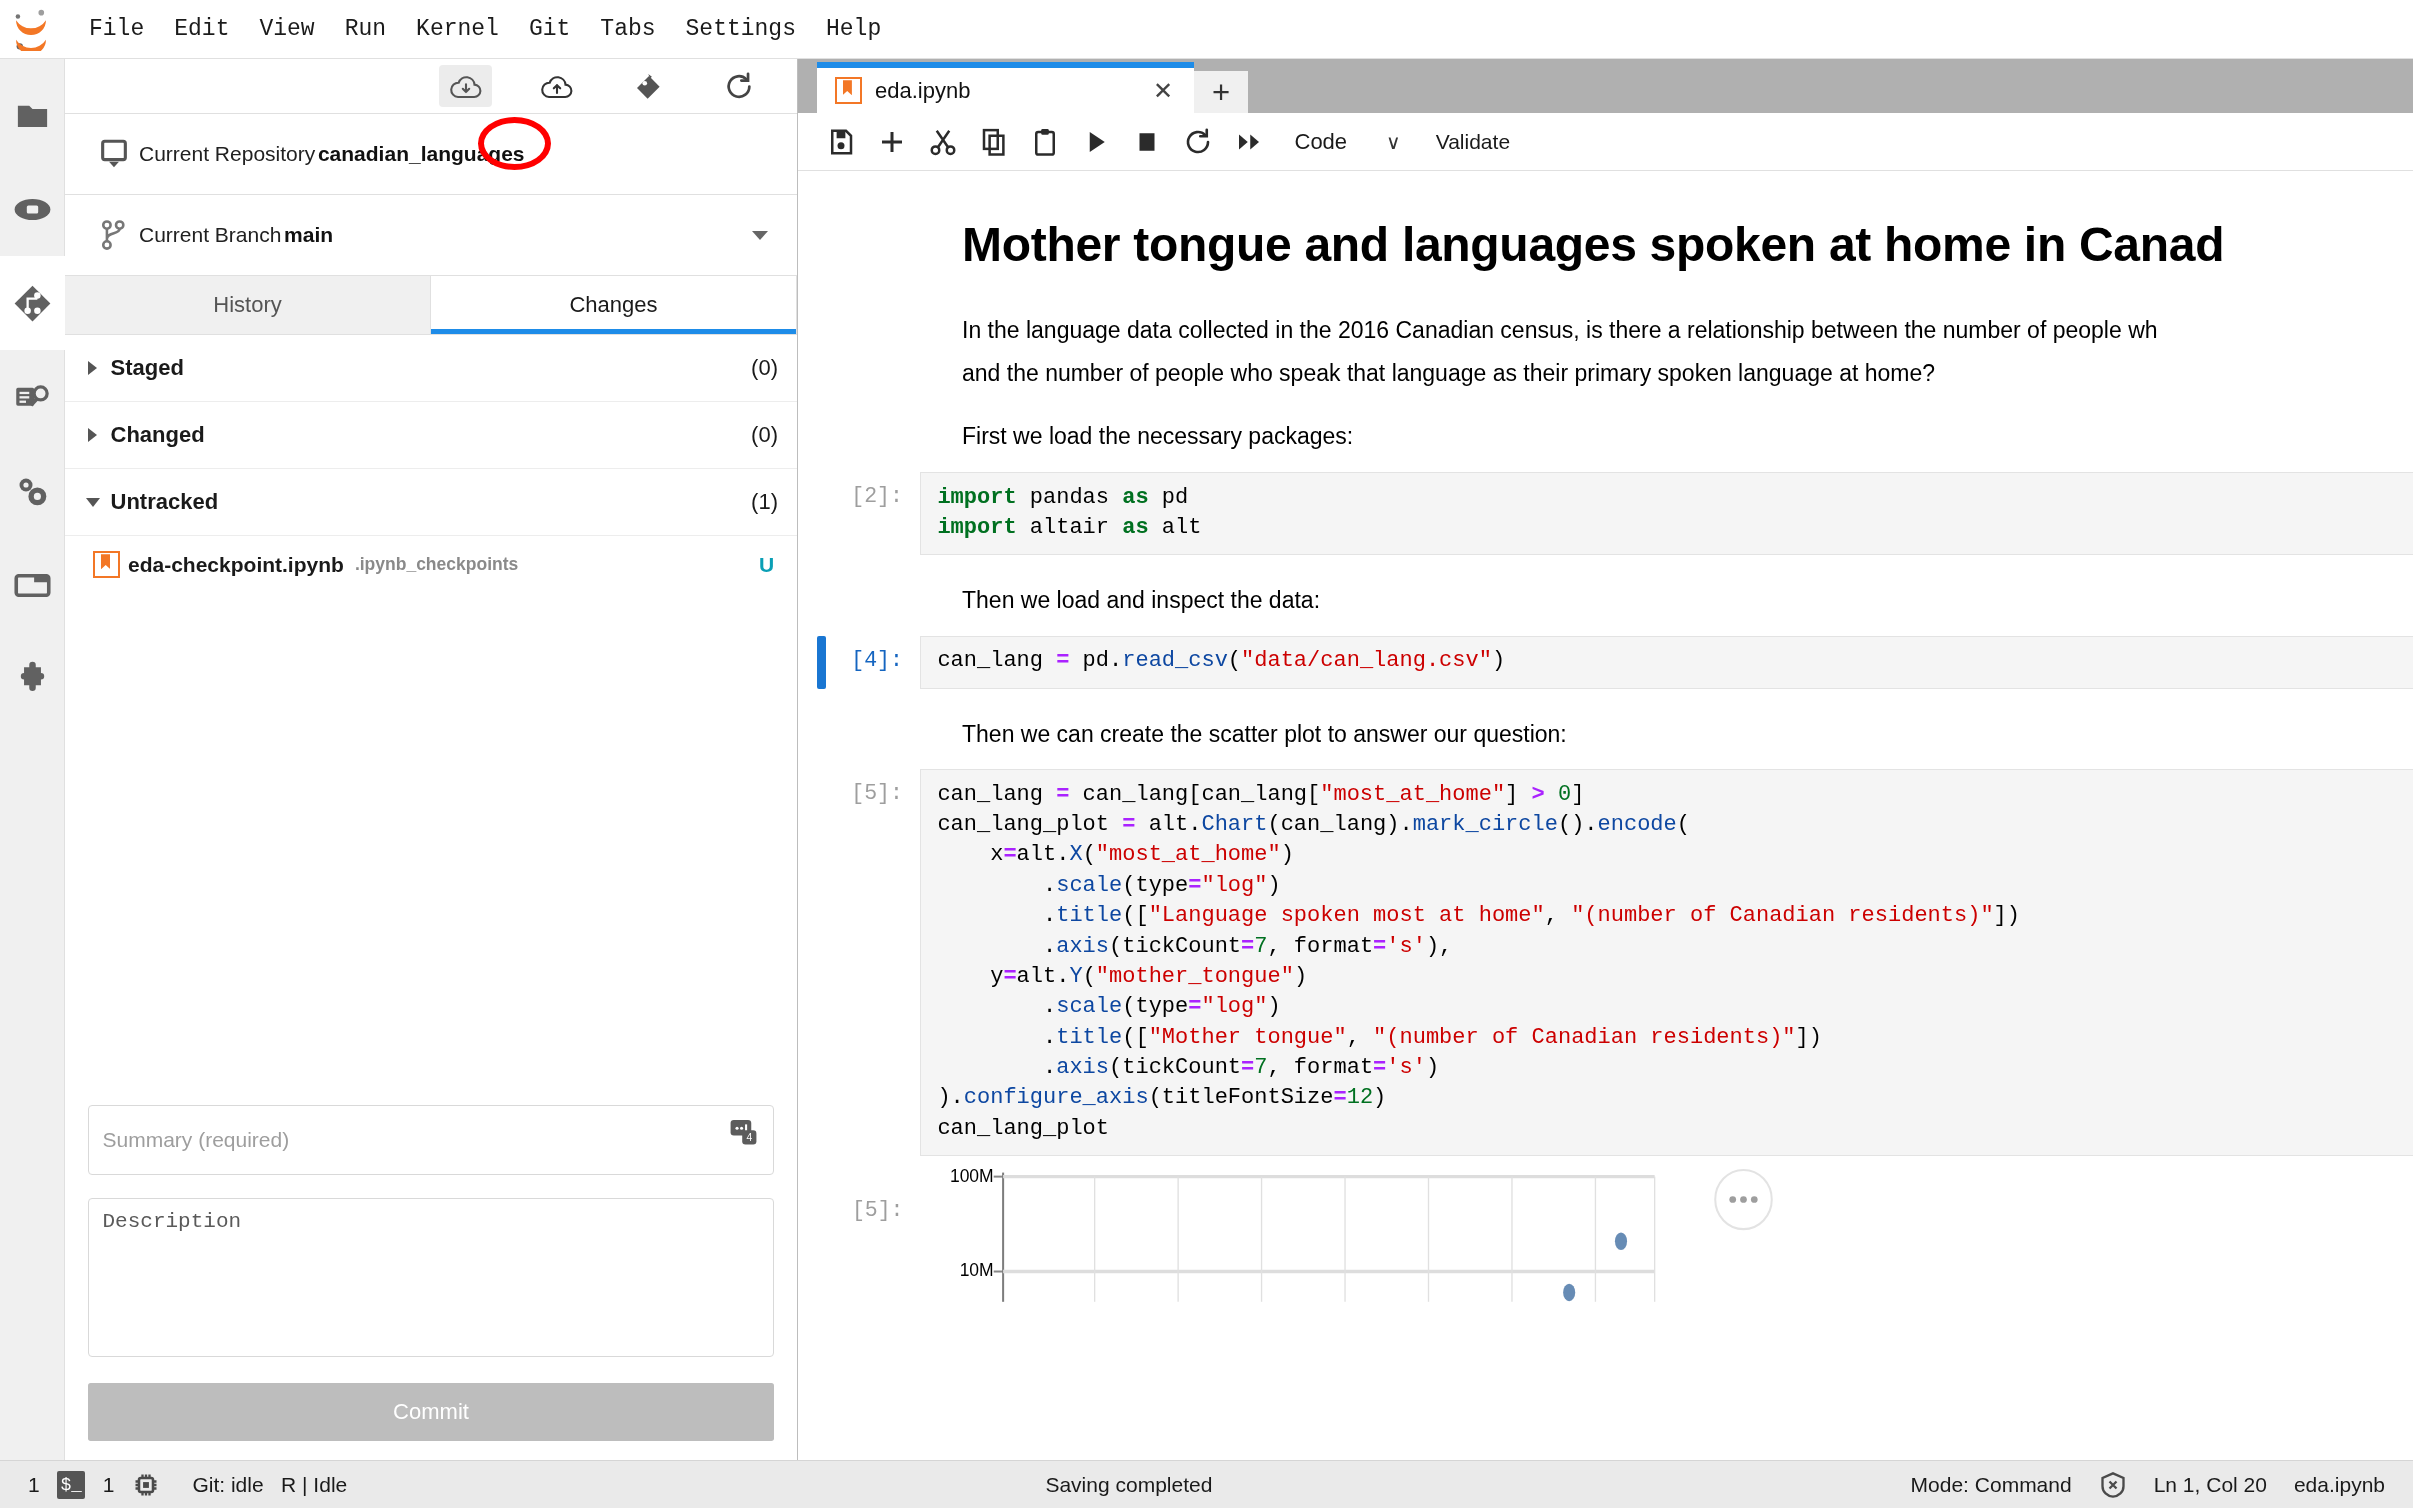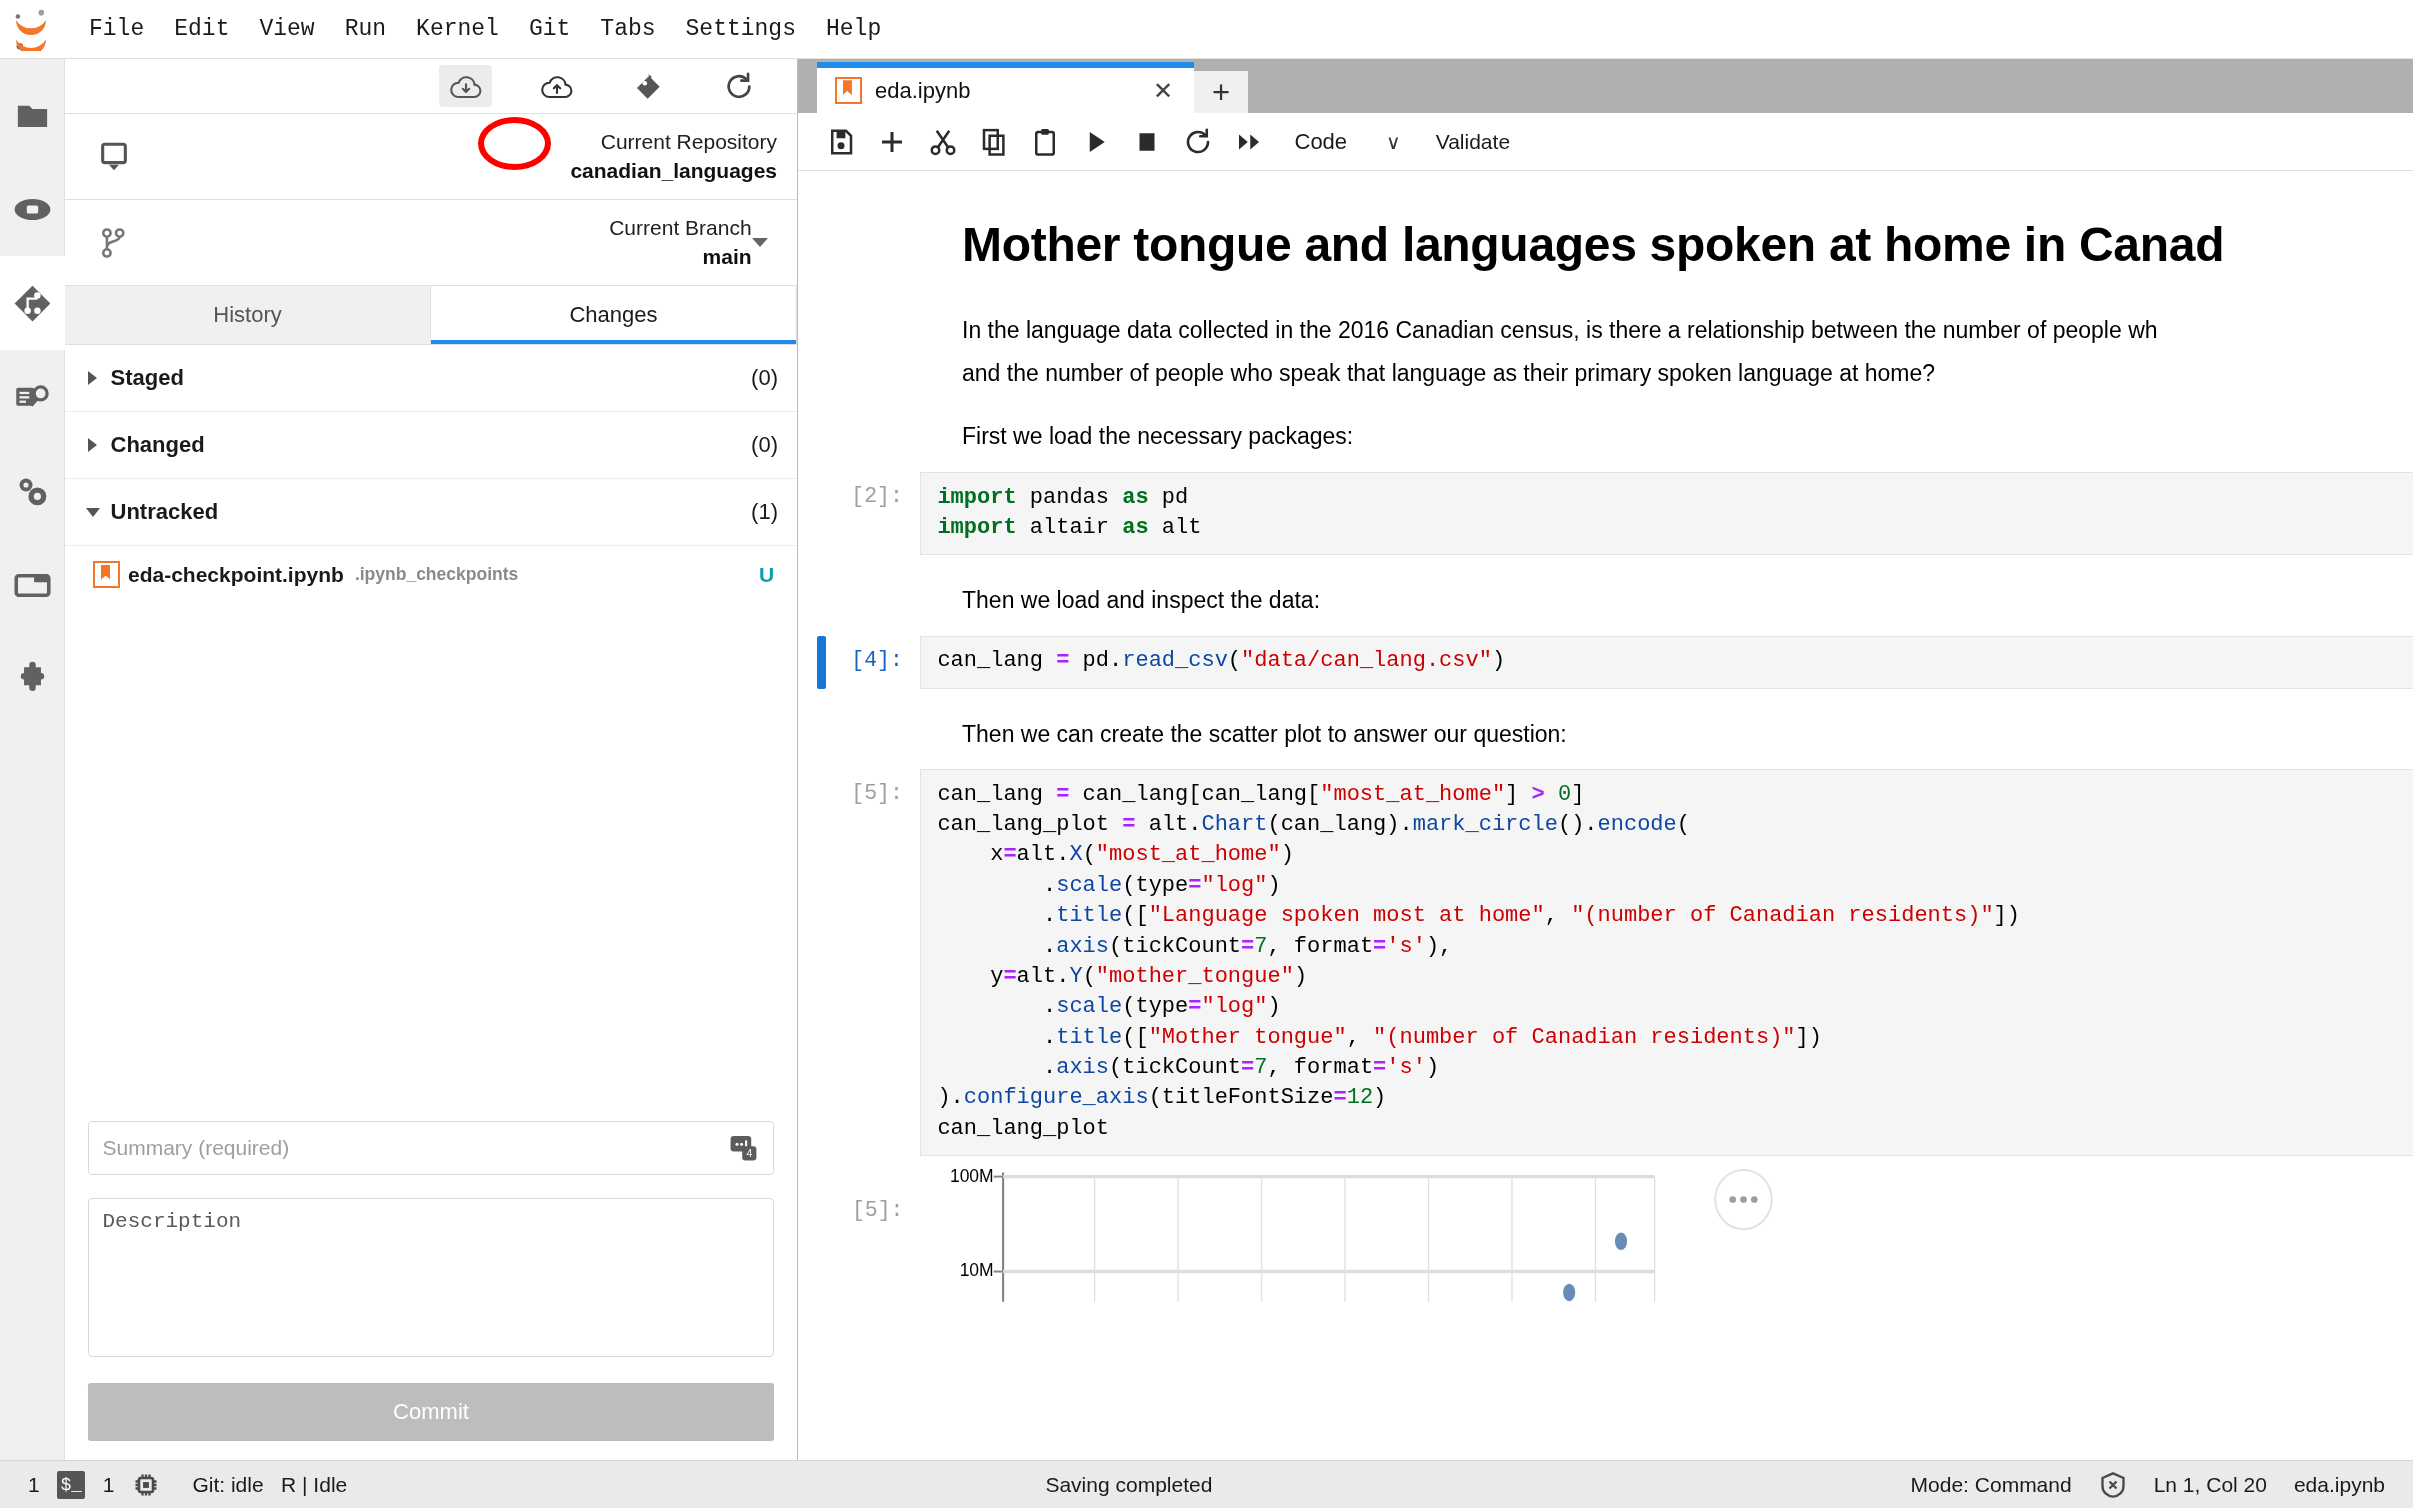--- a/index.html
+++ b/index.html
@@ -75,21 +75,21 @@
   }
 
   .repo-row {
     display: flex; align-items: center;
     padding: 15px 20px 15px 24px;
     border-bottom: 1.3px solid #e0e0e0;
     min-height: 81px;
   }
   .repo-row .ricon { width: 50px; flex: 0 0 50px; display:flex; align-items:center; justify-content:center;}
   .repo-row .ricon svg { width: 34px; height: 34px; fill: #555; display:block;}
-  .repo-text { display: flex; flex-direction: column; gap: 2.7px; flex: 1 1 auto; align-items: flex-end;}
+  .repo-text { display: flex; flex-direction: row; gap: 2.7px; flex: 1 1 auto; align-items: flex-end;}
   .repo-label { font-size: 21px; color: #212121; line-height: 1.25;}
   .repo-value { font-size: 21px; color: #111; font-weight: bold; line-height: 1.25;}
   .caret-down {
     width: 0; height: 0; border-left: 8.8px solid transparent; border-right: 8.8px solid transparent;
     border-top: 9.4px solid #666; margin-right: 9.4px;
   }
 
   
   .gtabs { display: flex; height: 59px; flex: 0 0 59px; border-bottom: 1.3px solid #e0e0e0;}
   .gtab {
@@ -125,21 +125,21 @@
   }
   .file-name { font-size: 21px; color: #1a1a1a; }
   .file-path { font-size: 17.5px; color: #8a8a8a; margin-left: 3px;}
   .file-status { margin-left: auto; font-size: 21px; color: #0a9fb5; padding-right: 5.4px;}
 
   .filler { flex: 1 1 auto; }
 
   .commit-area { padding: 19px 23px 0 23px; }
   .summary-wrap { position: relative; }
   .summary-input {
-    width: 100%; height: 54px; border: 1.3px solid #d9d9d9; border-radius: 4px;
+    width: 100%; height: 70px; border: 1.3px solid #d9d9d9; border-radius: 4px;
     font-size: 21px; padding: 0 67px 0 13.5px; color: #1a1a1a;
     font-family: "Liberation Sans", sans-serif; background: #fff;
   }
   .summary-input::placeholder { color: #9e9e9e; }
   .msg-badge {
     position: absolute; right: 15px; top: 10.8px;
     width: 31px; height: 31px;
   }
   .desc-input {
     width: 100%; height: 159px; margin-top: 23px;

